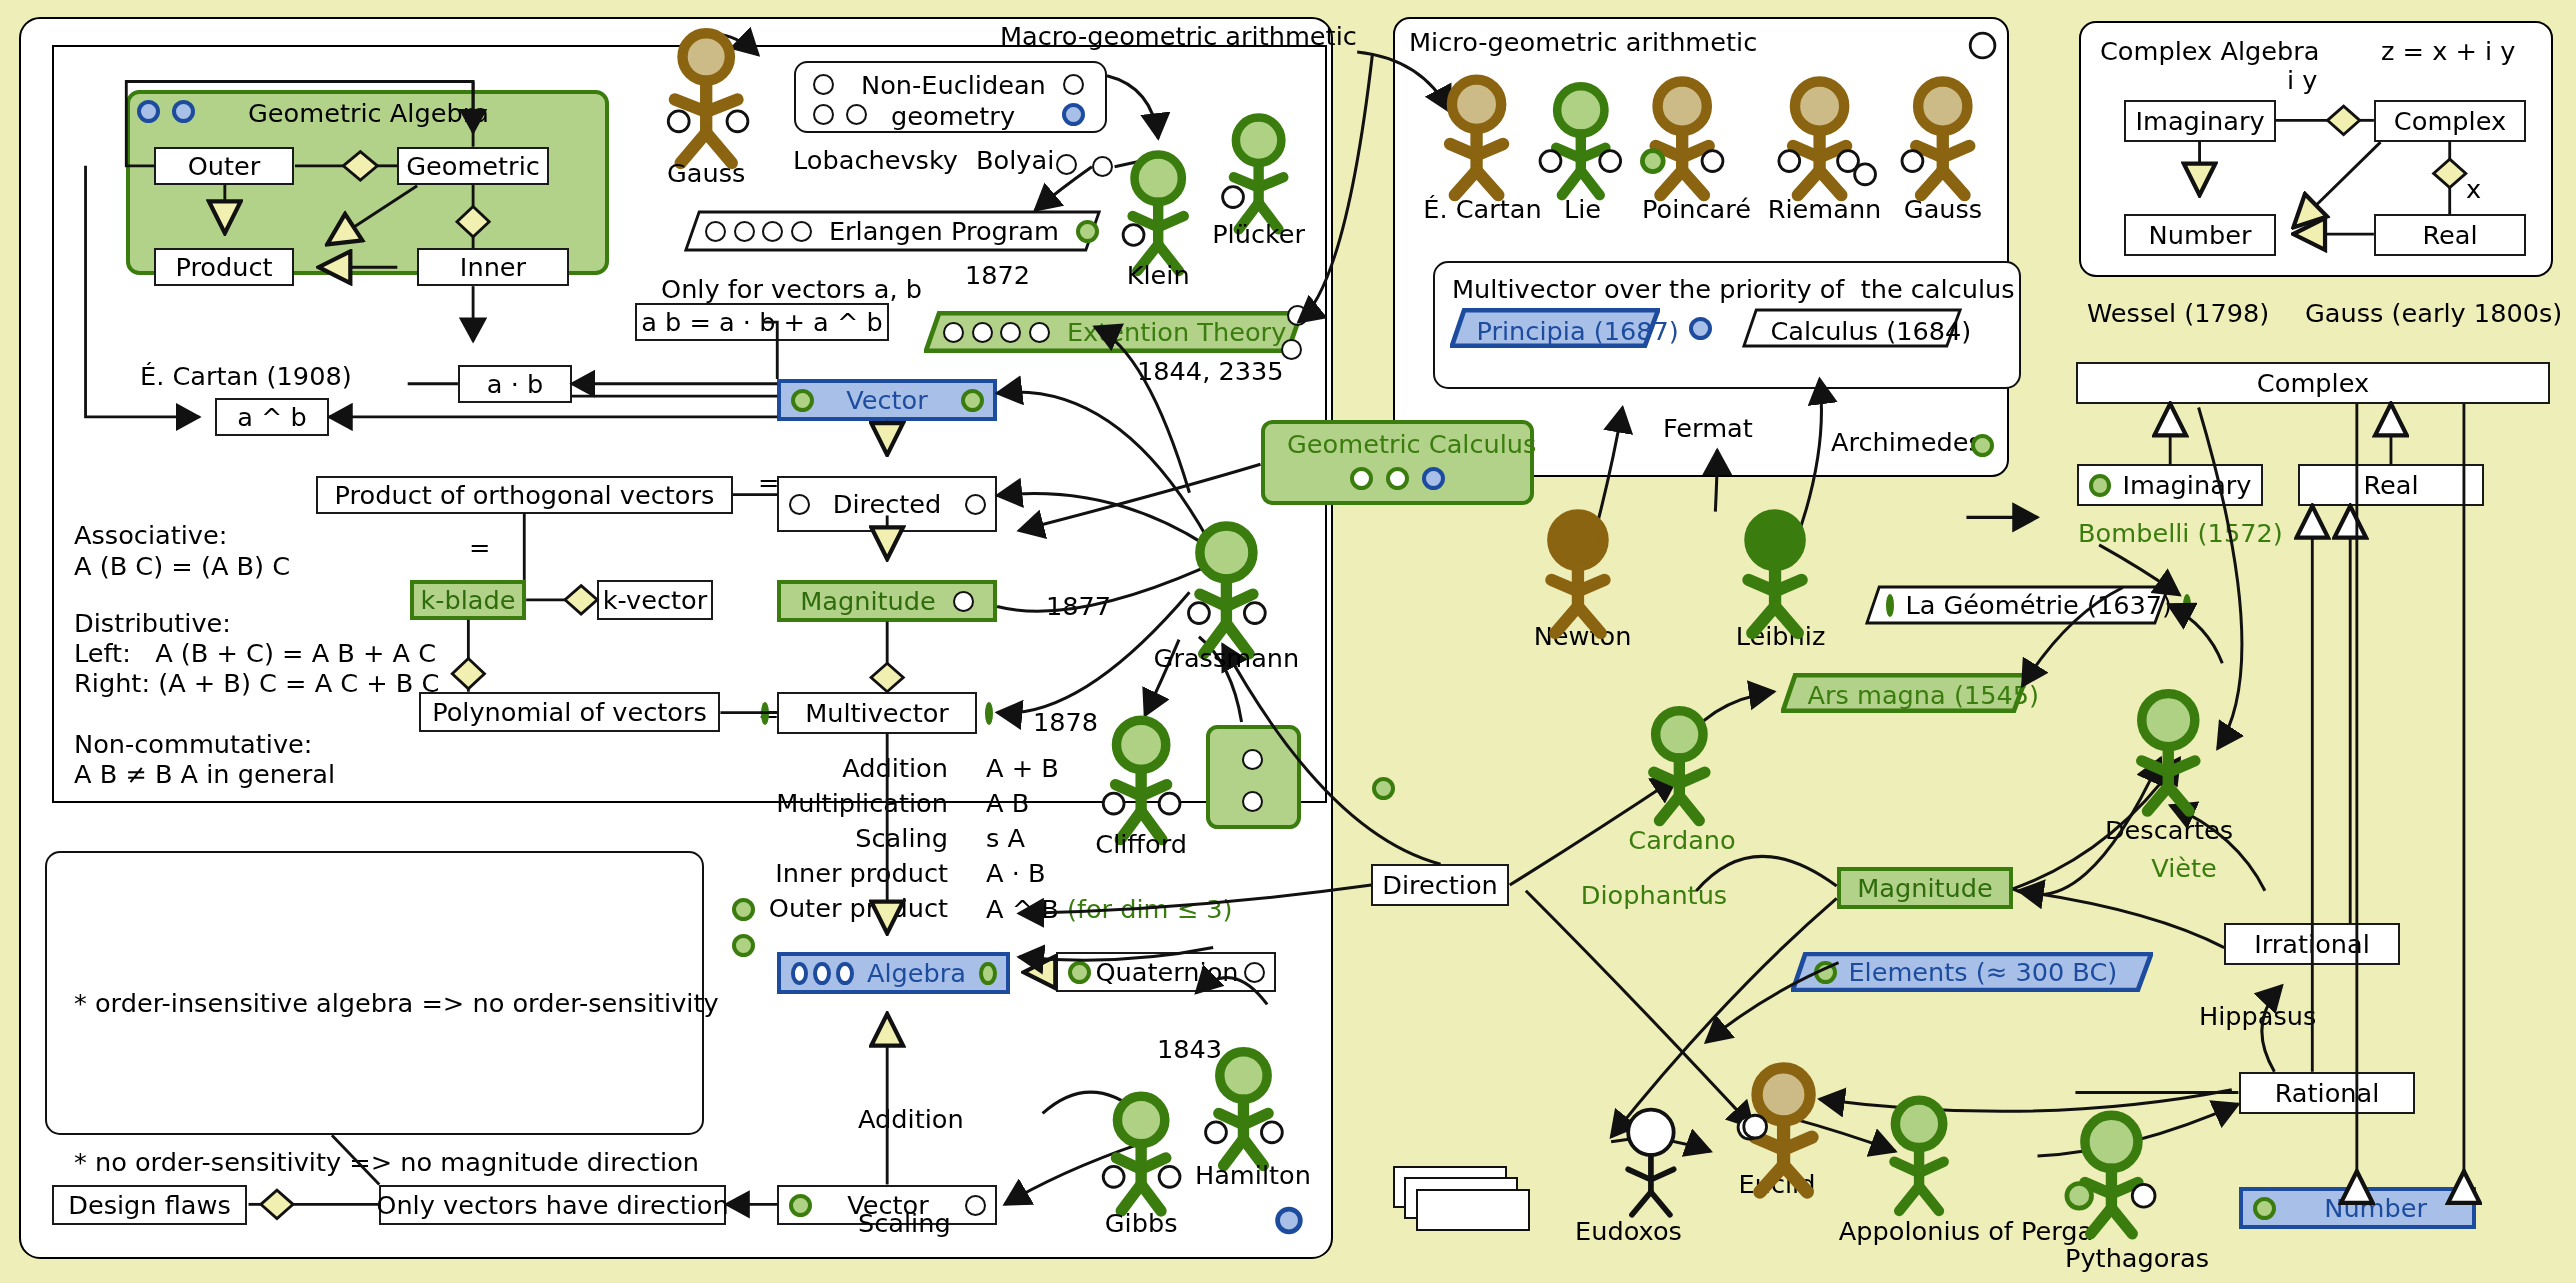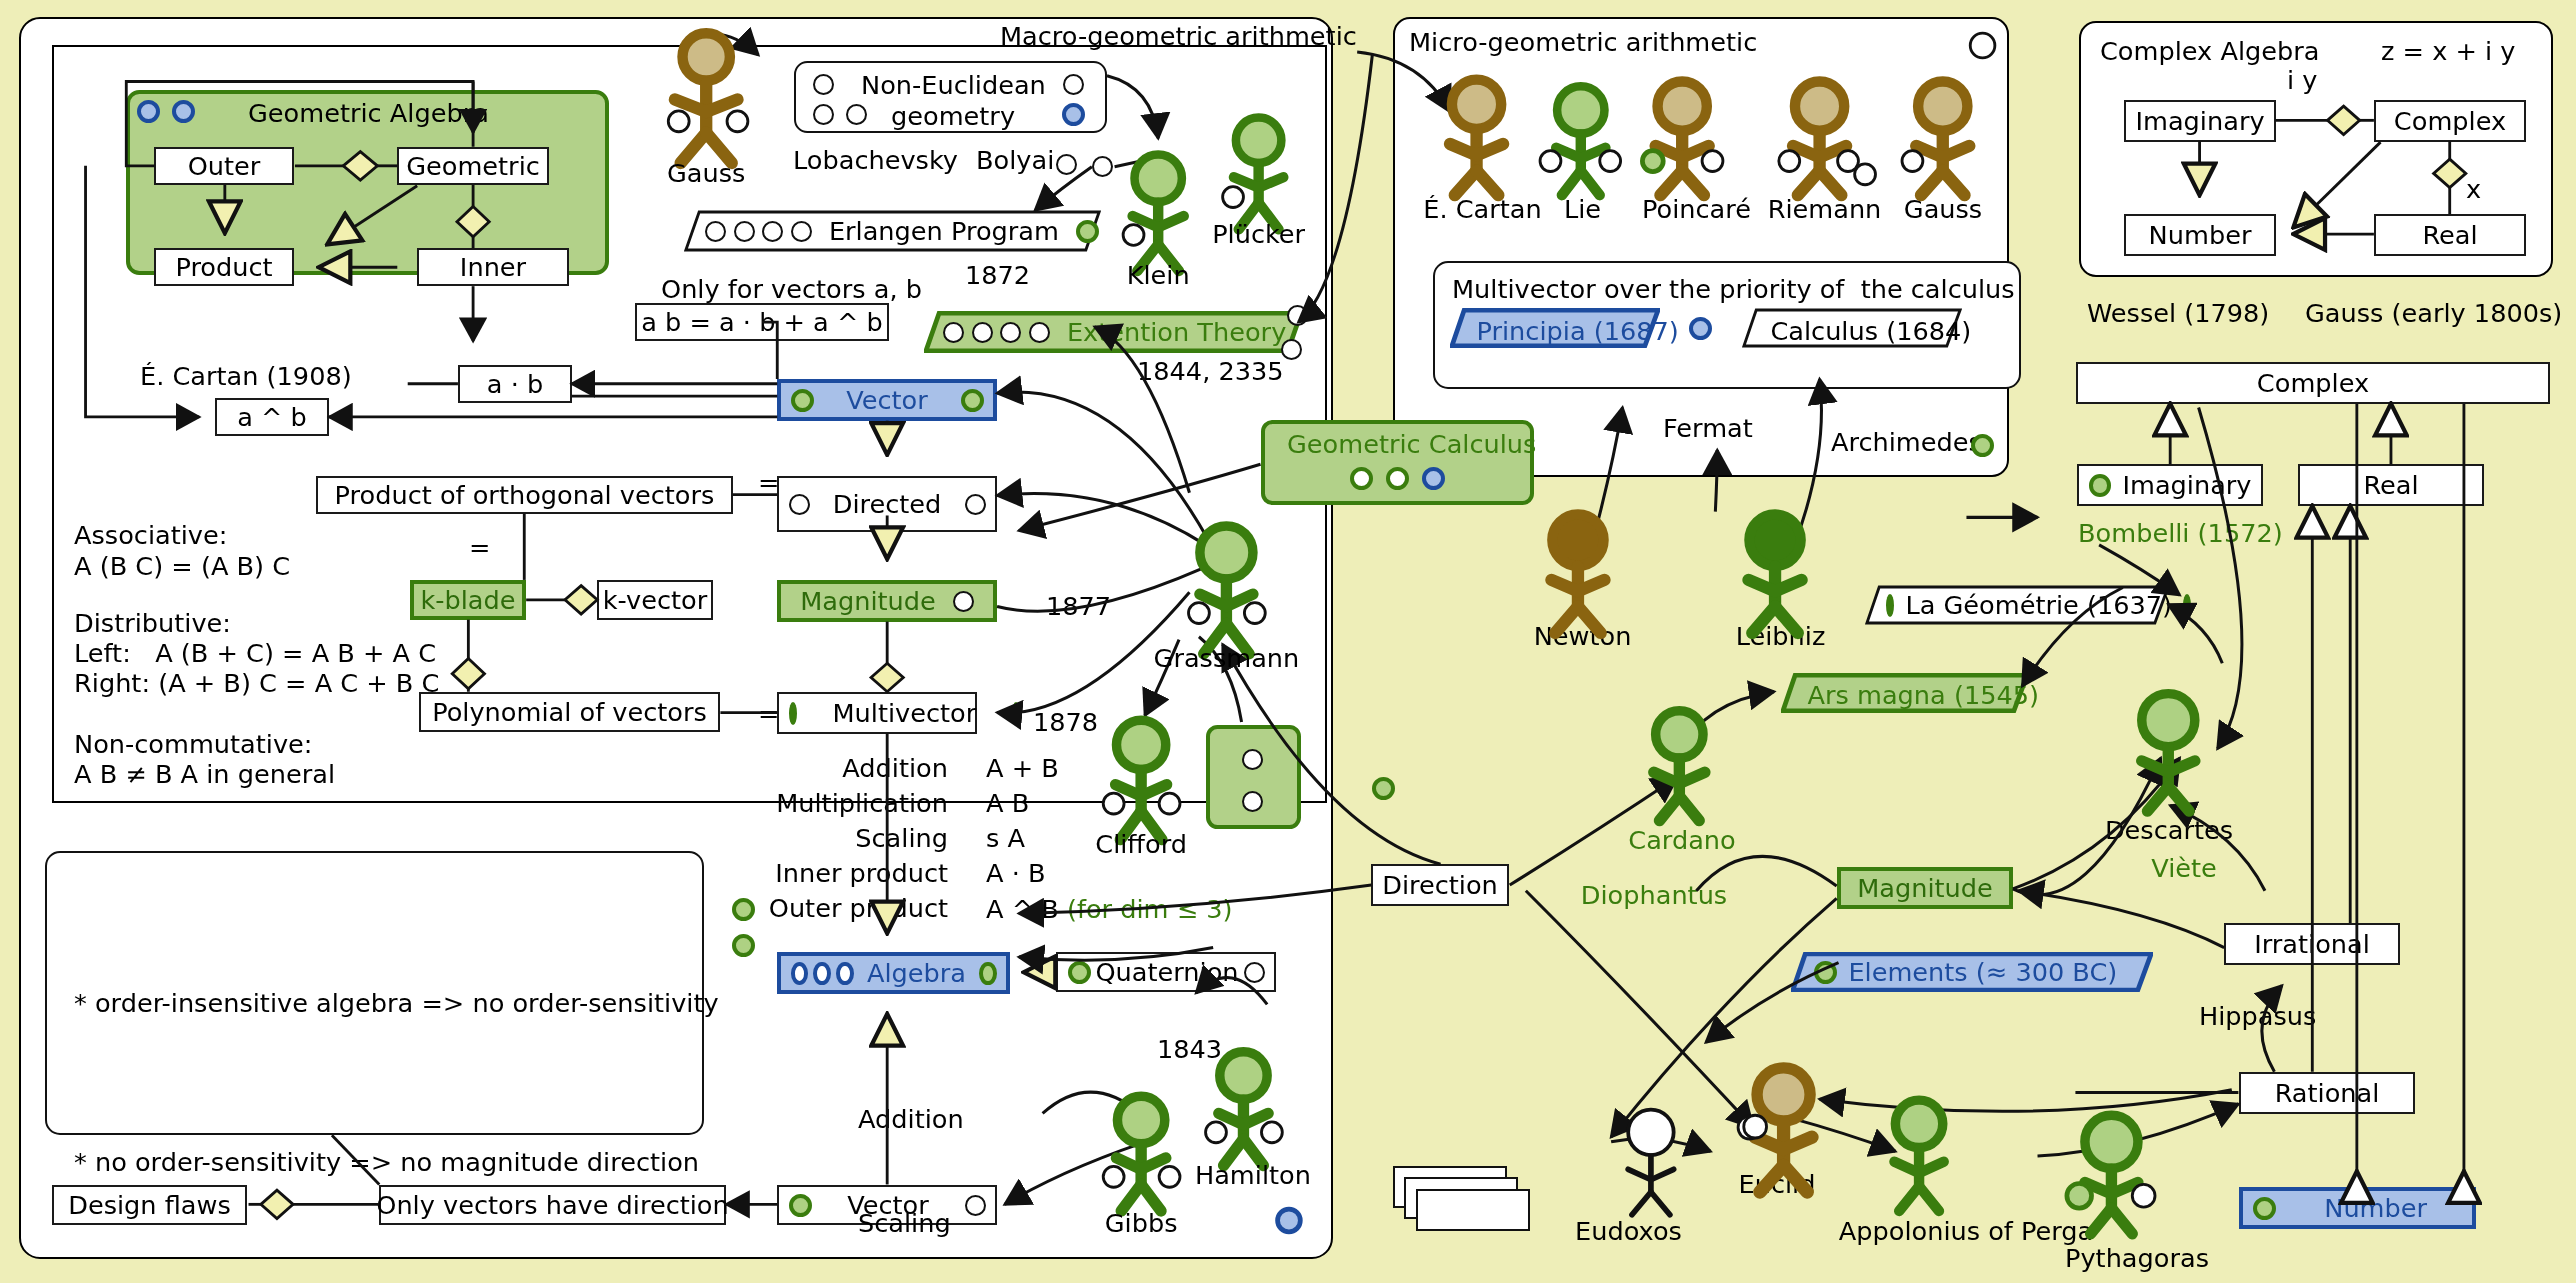--- a/index.html
+++ b/index.html
@@ -97,21 +97,21 @@
     <span class="port hollow"></span>
     <span>Directed</span>
     <span class="port hollow"></span>
   </div>
 
   <div class="box abs green" style="left:777px;top:580px;width:220px;height:42px;justify-content:center;gap:17px;">
     <span>Magnitude</span>
     <span class="port hollow"></span>
   </div>
 
-  <div class="box abs" style="left:777px;top:692px;width:200px;height:42px;justify-content:space-between;gap:36px;">
+  <div class="box abs" style="left:777px;top:692px;width:200px;height:42px;gap:36px;">
     <span class="port green"></span>
     <span>Multivector</span>
     <span class="port green"></span>
   </div>
 
   <div class="box abs blue" style="left:777px;top:952px;width:233px;height:42px;justify-content:flex-start;gap:5.7px;">
     <span class="port blueh"></span>
     <span class="port blueh"></span>
     <span class="port blueh"></span>
     <span style="margin-left:7.6px;">Algebra</span>

